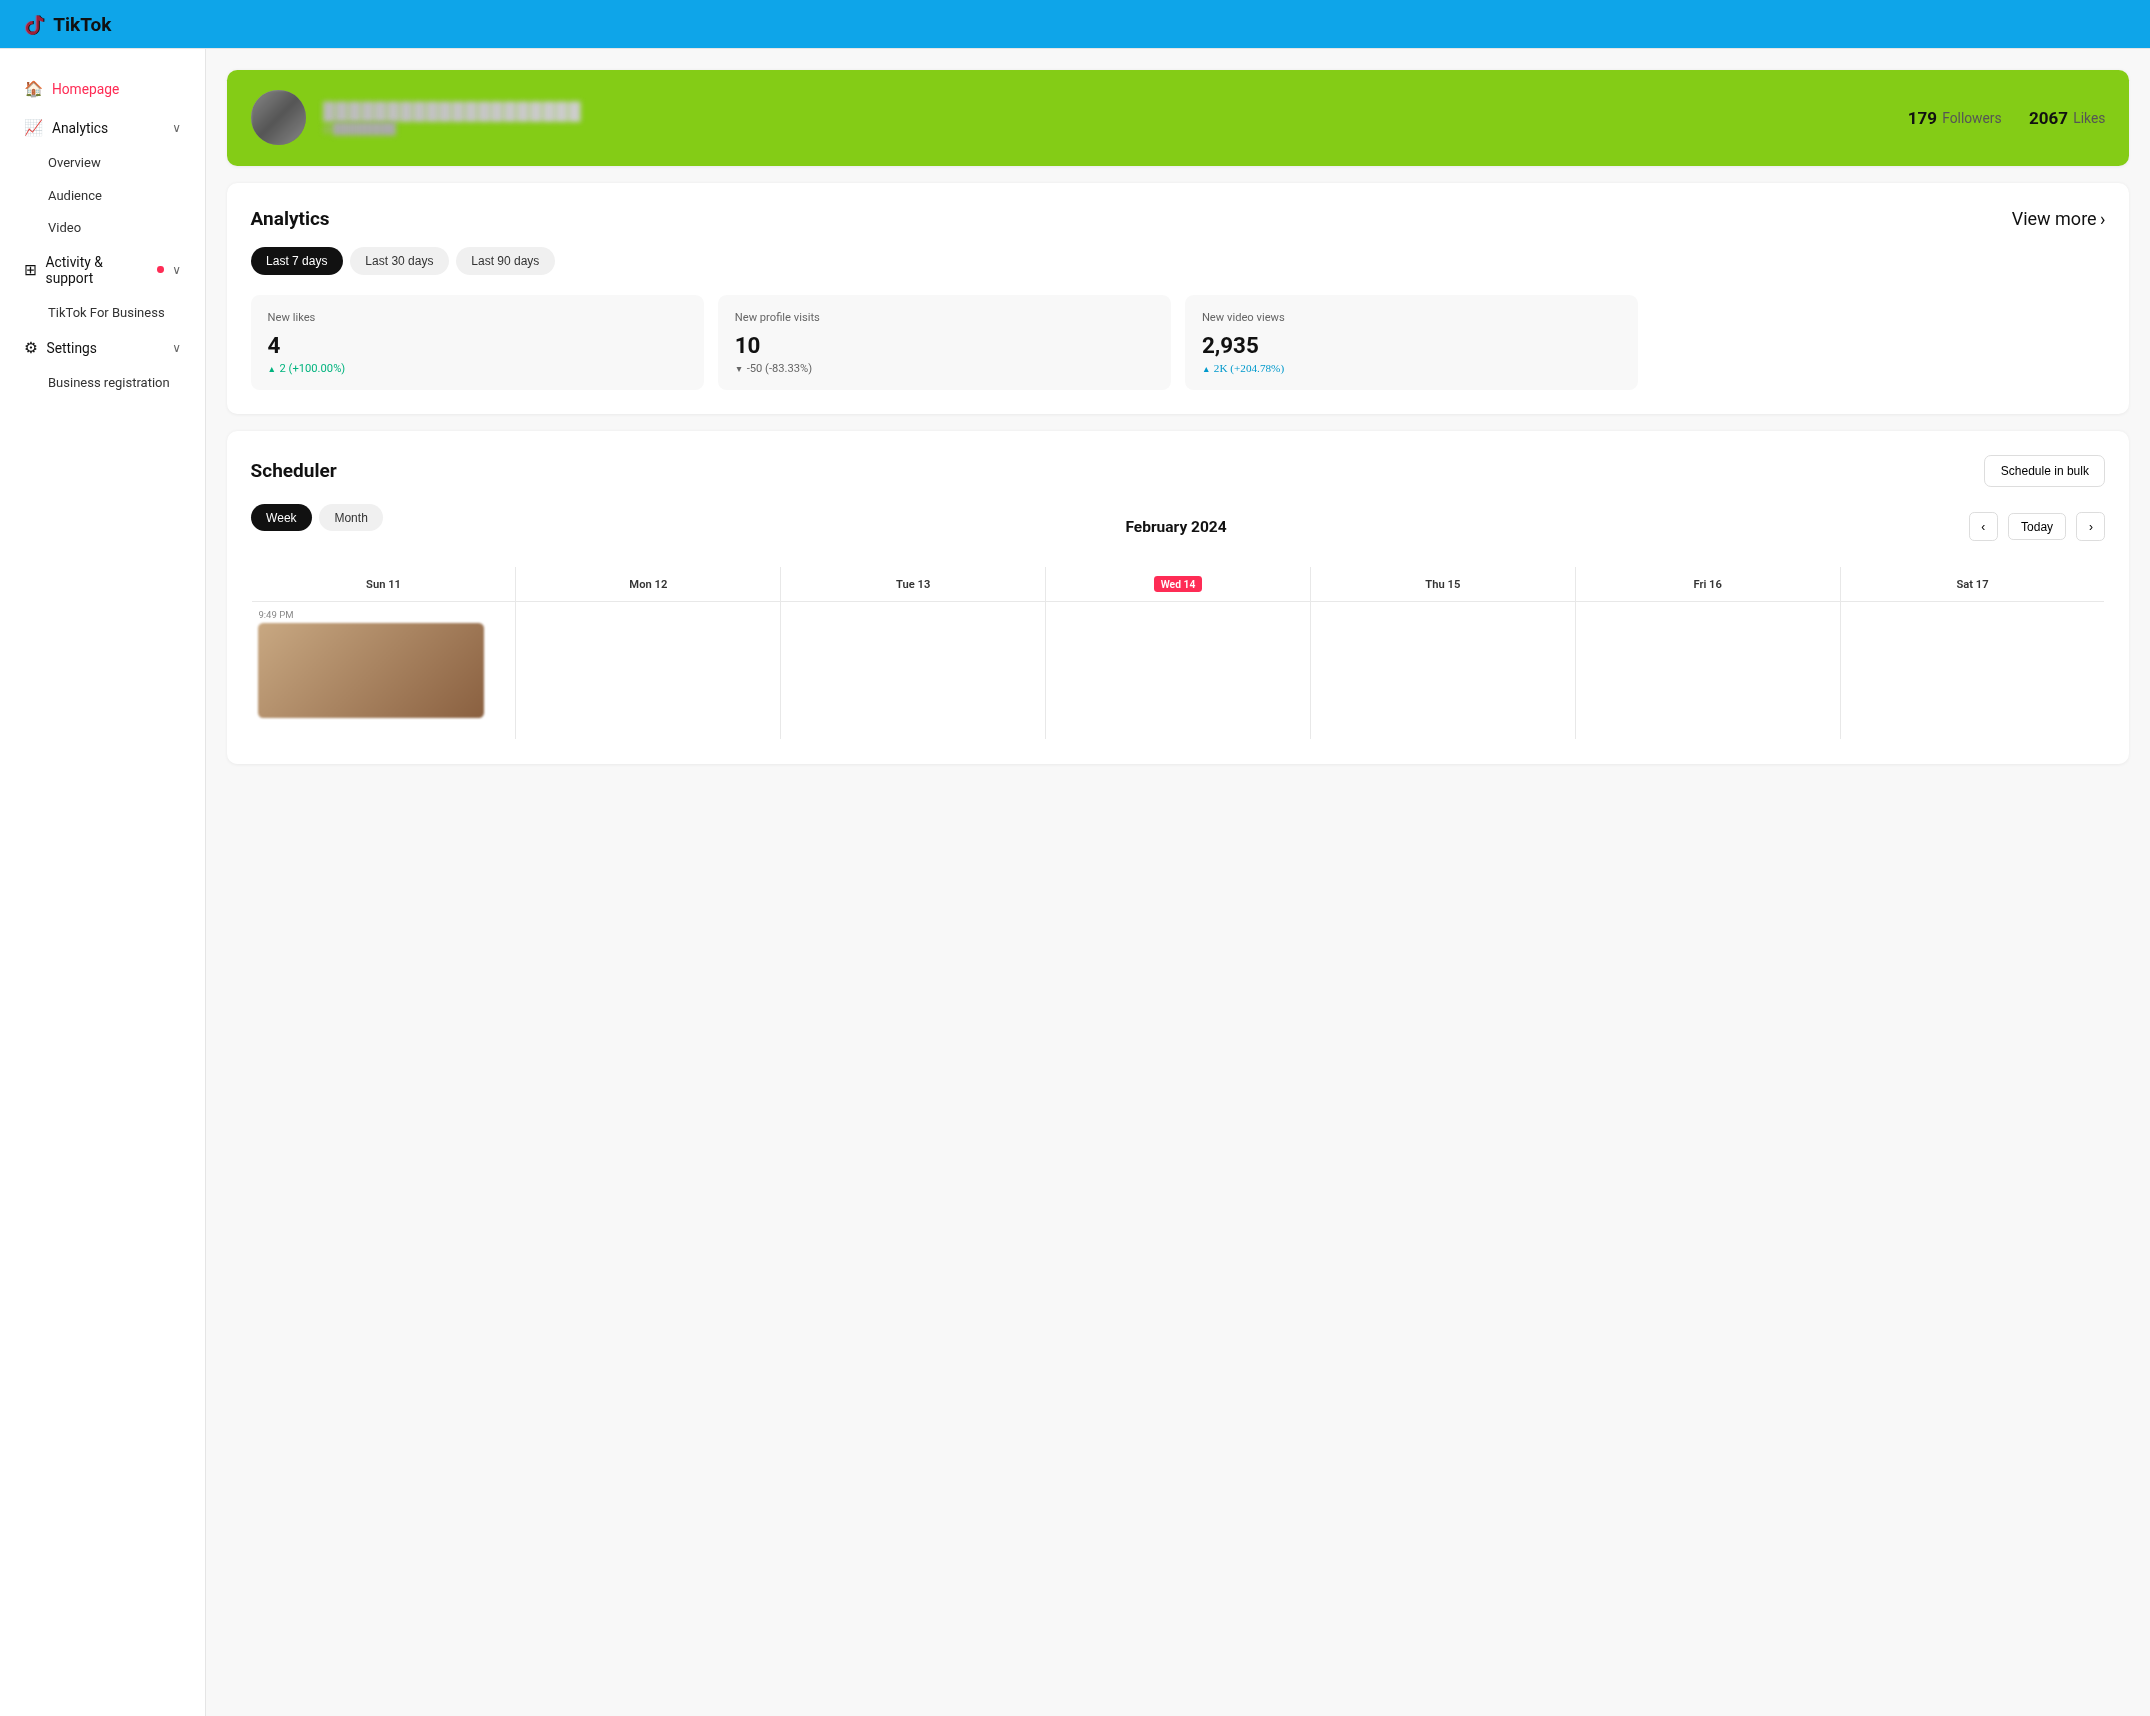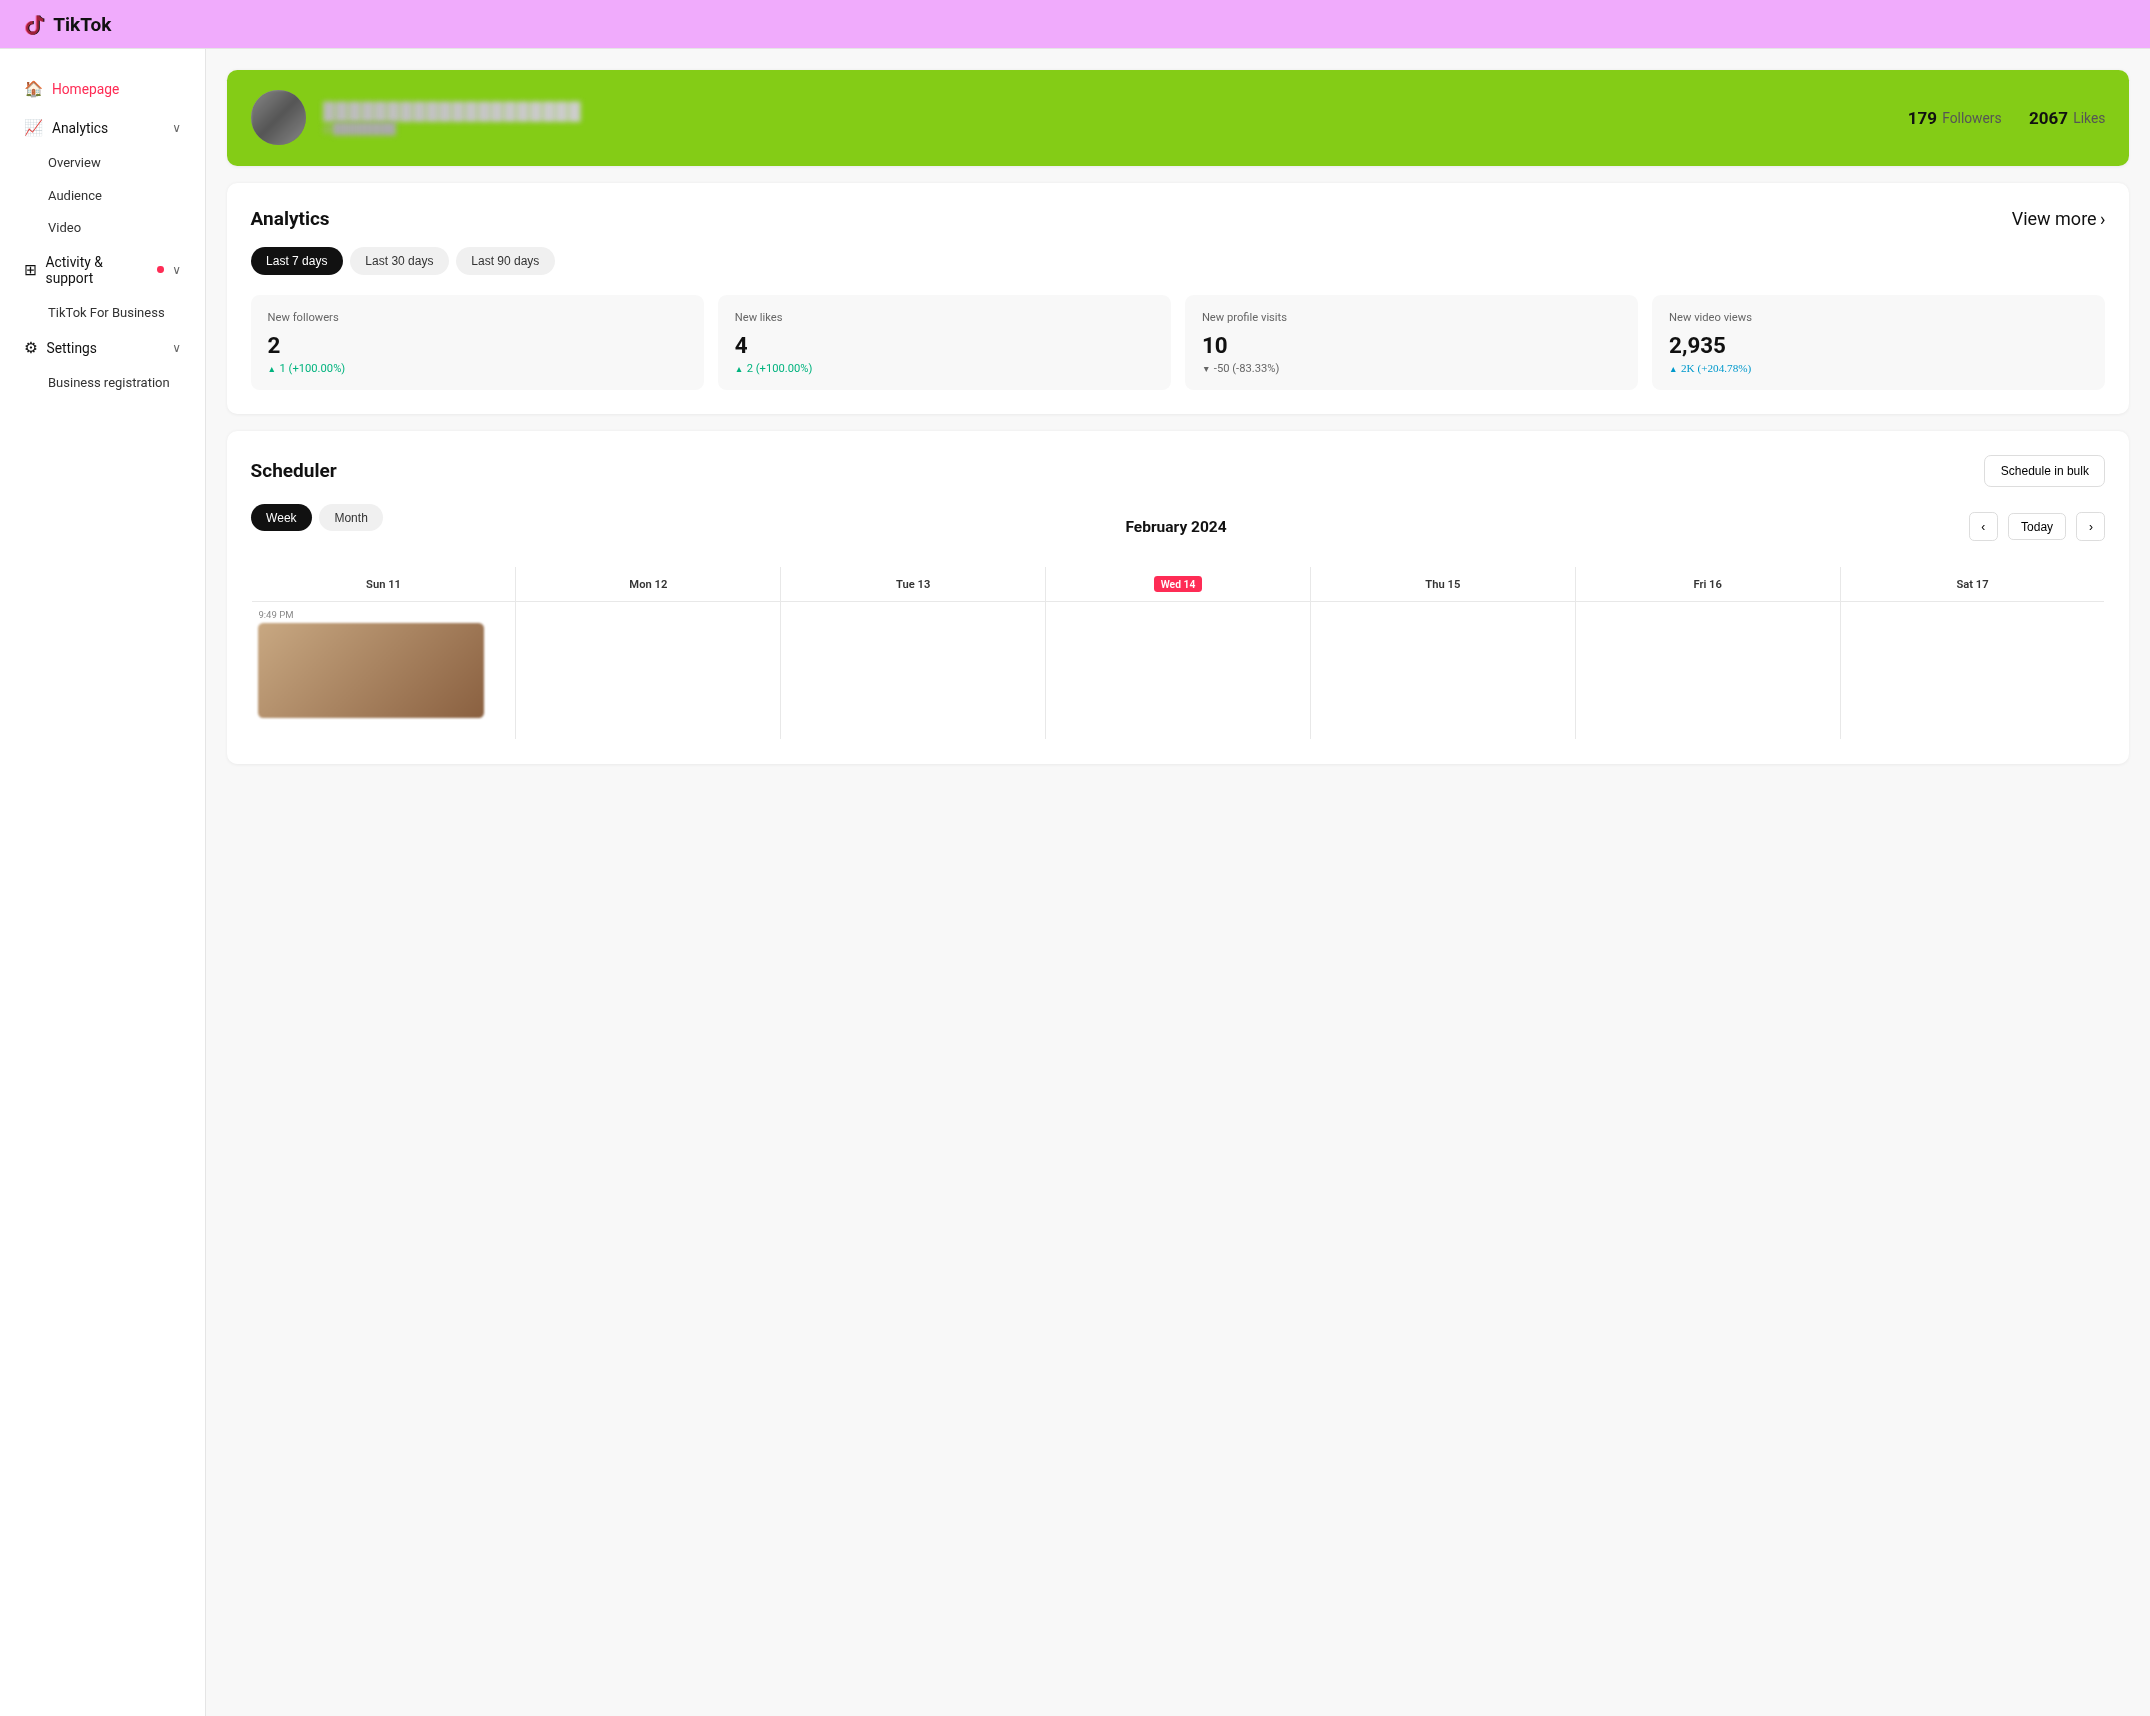--- a/index.html
+++ b/index.html
@@ -1,20 +1,20 @@
 <!DOCTYPE html>
 <html style="font-size:13.8px"><head>
   <meta charset="utf-8">
   <style>
     * { box-sizing: border-box; margin: 0; padding: 0; }
     body { font-family: -apple-system, BlinkMacSystemFont, 'Segoe UI', Roboto, sans-serif; background: #f8f8f8; color: #111; }
 
     
     .header {
-      background: #f0abfc;
+      background: #0ea5e9;
       border-bottom: 0.9px solid #e5e5e5;
       padding: 10.3px 20.6px;
       display: flex;
       align-items: center;
       gap: 6.9px;
       text-align: right;
     }
     .tiktok-logo {
       display: flex;
       align-items: center;
@@ -351,28 +351,20 @@
       </div>
 
       <div class="tab-group">
         <button class="tab-btn active">Last 7 days</button>
         <button class="tab-btn inactive">Last 30 days</button>
         <button class="tab-btn inactive">Last 90 days</button>
       </div>
 
       <div class="stats-grid">
 
-        <div class="stat-card">
-          <div class="stat-card-label">New followers</div>
-          <div class="stat-card-value">2</div>
-          <div class="stat-card-change up">
-            <span class="arrow-up"></span>
-            <span>1 (+100.00%)</span>
-          </div>
-        </div>
 
         <div class="stat-card">
           <div class="stat-card-label">New likes</div>
           <div class="stat-card-value">4</div>
           <div class="stat-card-change up">
             <span class="arrow-up"></span>
             <span>2 (+100.00%)</span>
           </div>
         </div>
 

